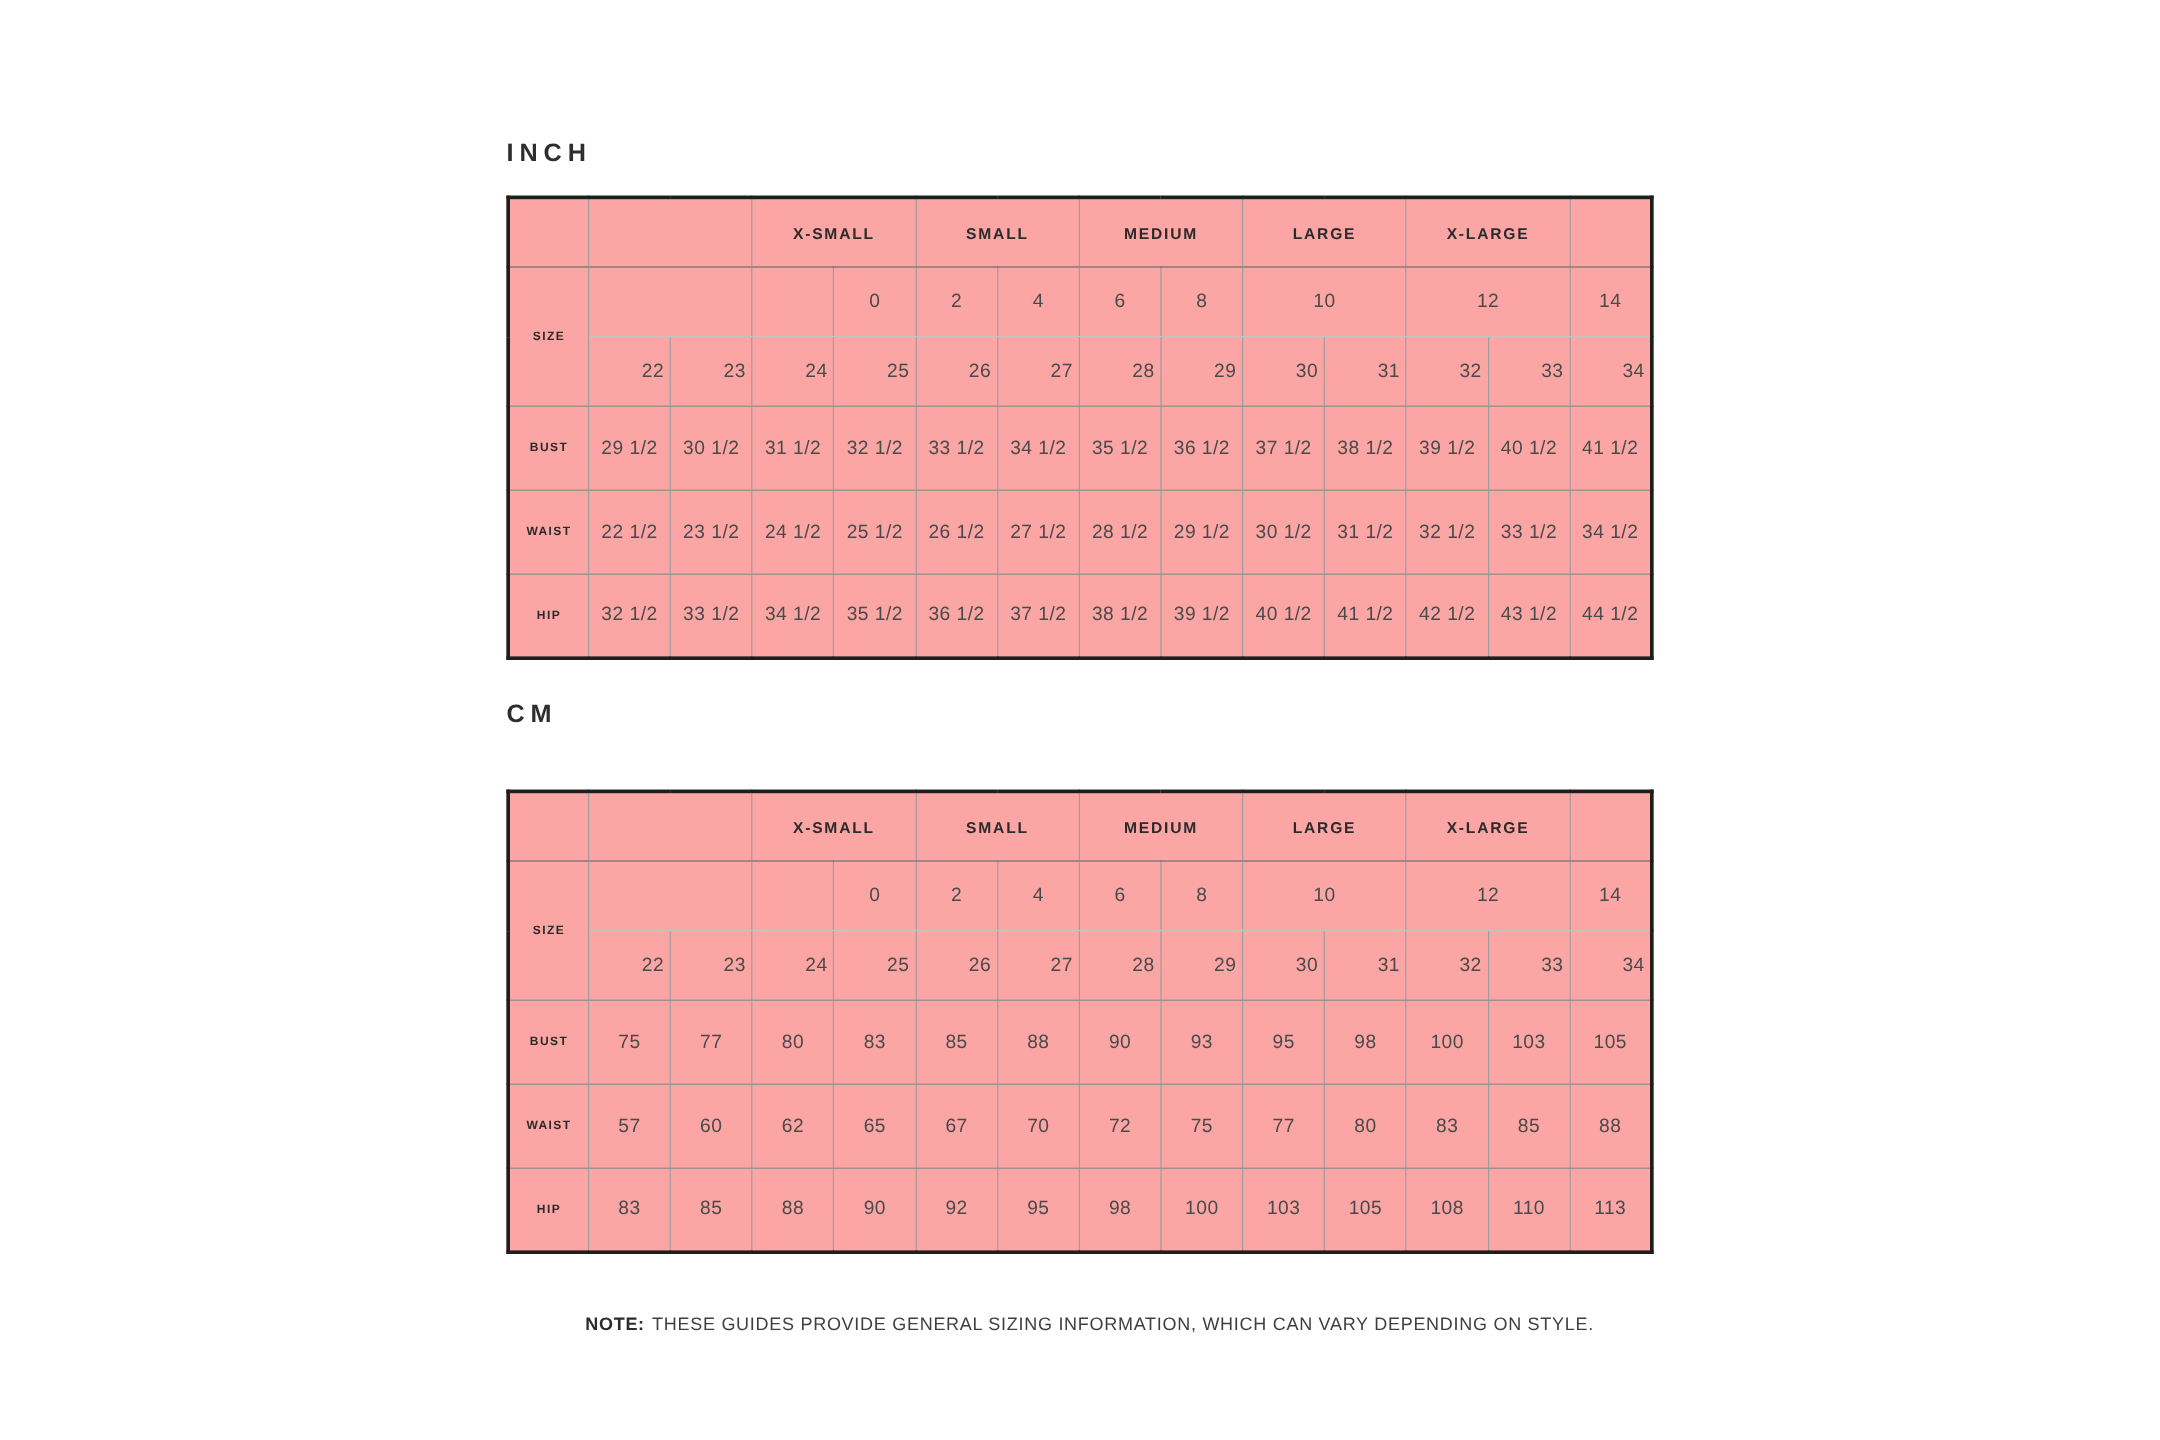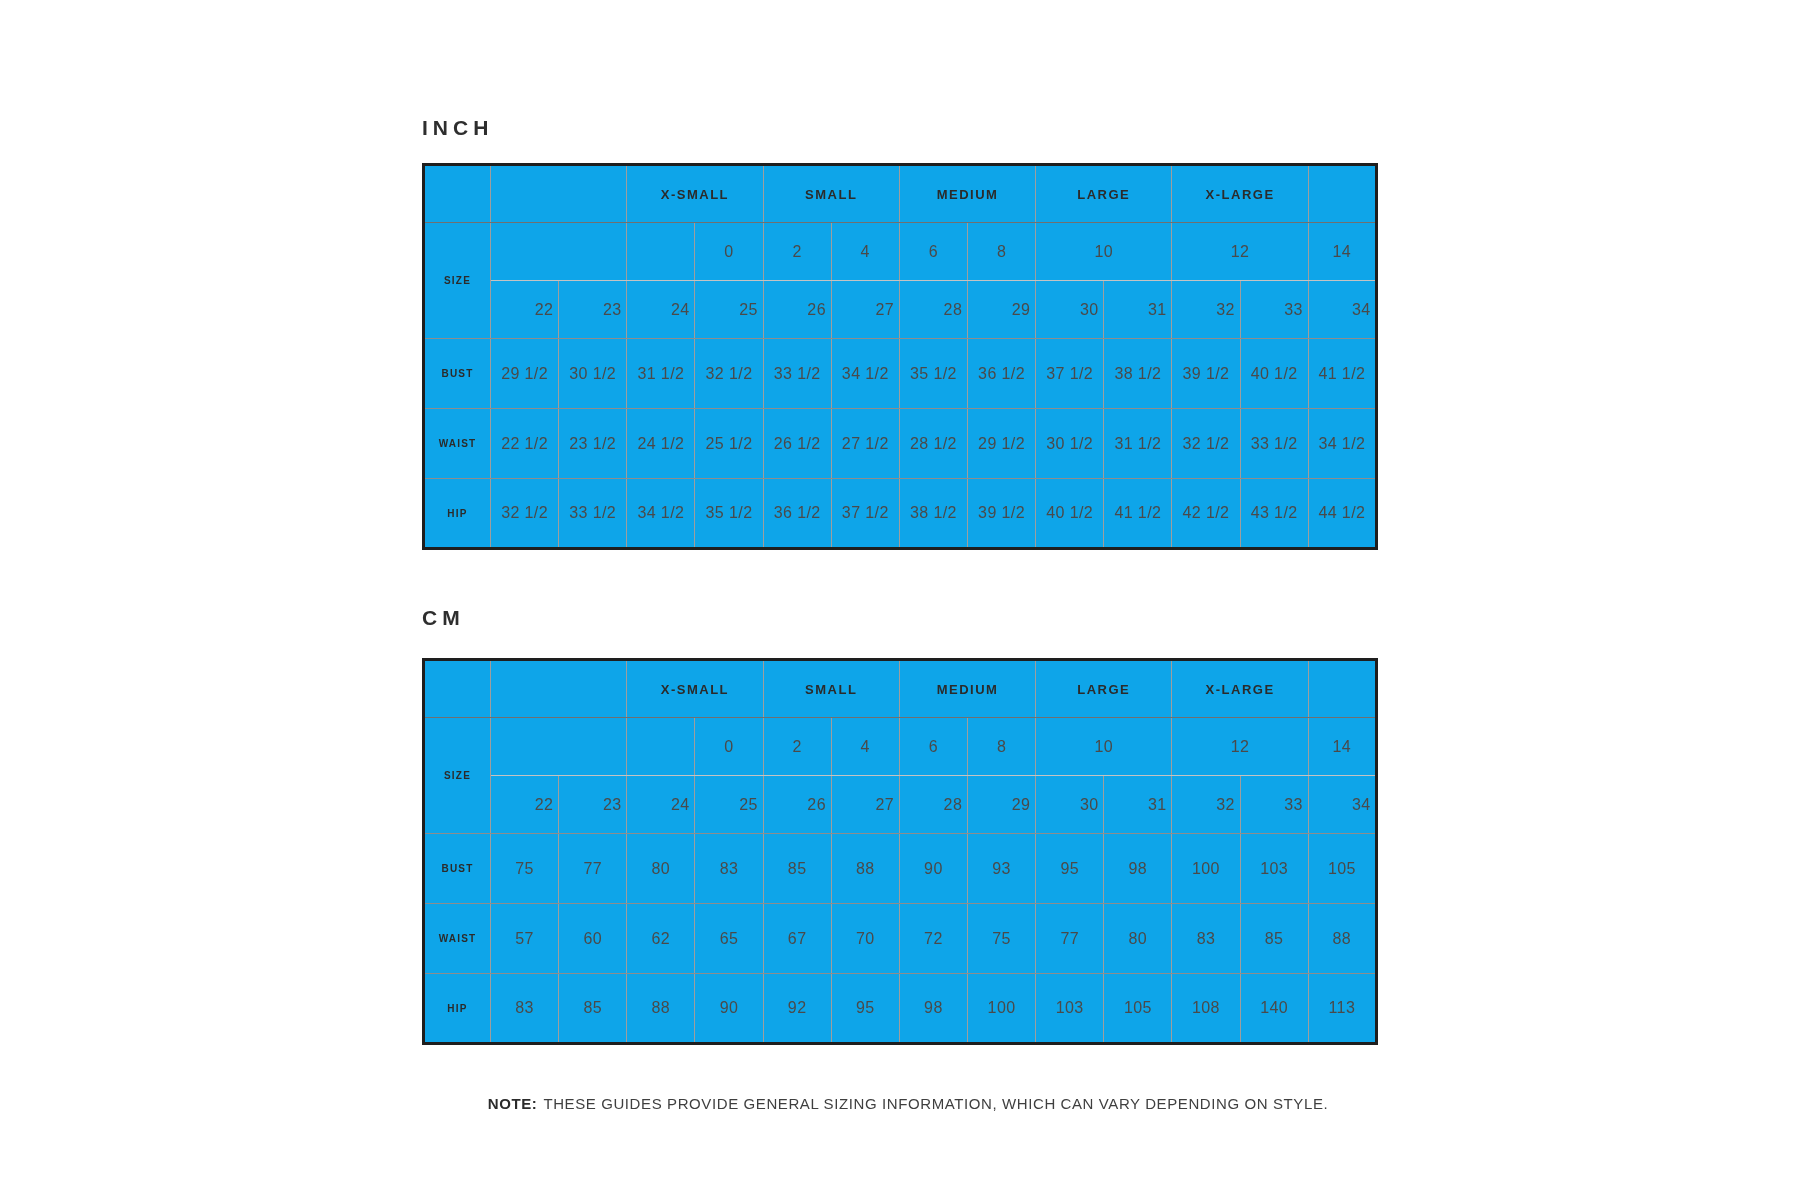--- a/index.html
+++ b/index.html
@@ -19,30 +19,30 @@
     left: 422px;
     width: 956px;
     margin: 0;
     text-align: left;
     font-size: 21px;
     font-weight: bold;
     letter-spacing: 5px;
     color: #2e2e2e;
   }
   #title-0 { top: 116px; }
-  #title-1 { top: 606px; }
+  #title-1 { top: 584px; }
 
   table.size-table {
     position: absolute;
     left: 422px;
     width: 956px;
     box-sizing: border-box;
     border-collapse: collapse;
     table-layout: fixed;
-    background: #0ea5e9;
+    background: #fca5a5;
     border: 3px solid #1e1e1e;
   }
   #table-0 { top: 163px; }
   #table-1 { top: 658px; }
 
   col.label-col { width: 67px; }
 
   .size-table td, .size-table th {
     border: 1px solid #9e9e9e;
     text-align: center;
@@ -280,21 +280,21 @@
         <td class="val">85</td>
         <td class="val">88</td>
         <td class="val">90</td>
         <td class="val">92</td>
         <td class="val">95</td>
         <td class="val">98</td>
         <td class="val">100</td>
         <td class="val">103</td>
         <td class="val">105</td>
         <td class="val">108</td>
-        <td class="val">140</td>
+        <td class="val">110</td>
         <td class="val">113</td>
       </tr>
     </tbody>
   </table>
 
 <p class="note">
   <span class="note-label">NOTE:</span><span class="note-text">THESE GUIDES PROVIDE GENERAL SIZING INFORMATION, WHICH CAN VARY DEPENDING ON STYLE.</span>
 </p>
 
 </body></html>

